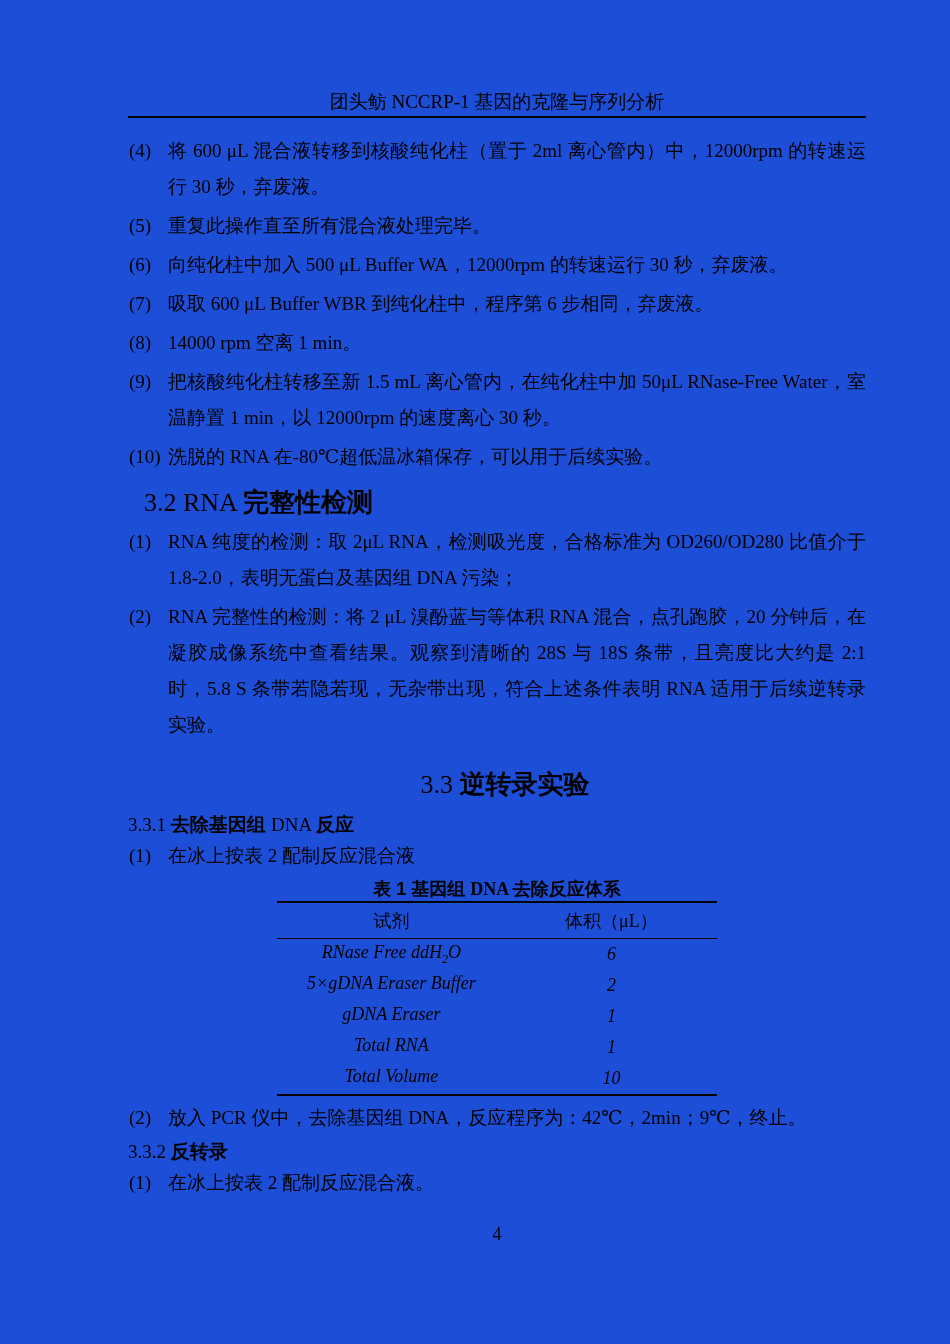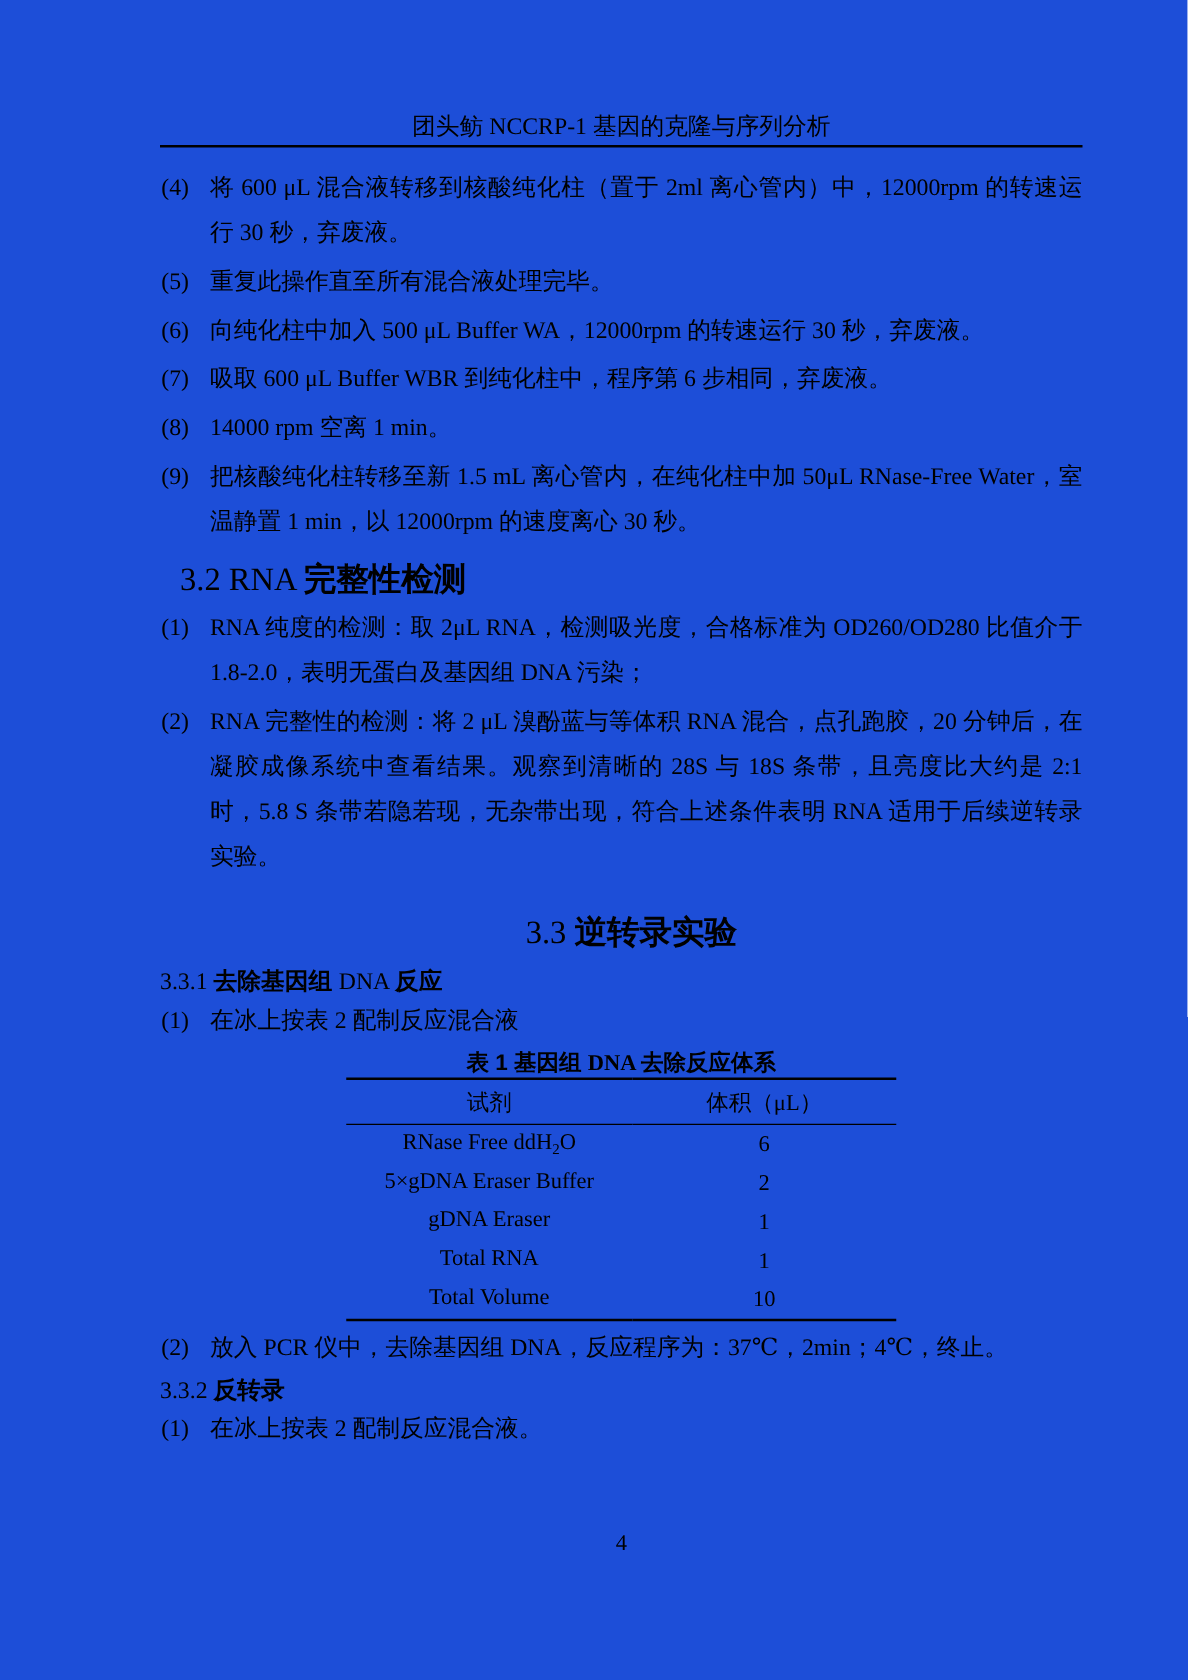--- a/index.html
+++ b/index.html
@@ -44,21 +44,21 @@
   table.three-line {
     width:100%; border-collapse:collapse;
     border-top:2.5px solid #000;
     border-bottom:2.5px solid #000;
     font-size:18px;
   }
   table.three-line thead tr { border-bottom:1.5px solid #000; }
   table.three-line th {
     font-weight:normal; text-align:center; height:35px; padding:0;
   }
-  table.three-line td { text-align:center; height:31px; padding:0; }
+  table.three-line td { text-align:center; height:31px; padding:0;font-style:italic; }
   .col-reagent { width:52%; }
   .col-volume { width:48%;margin-top:39px; }
   sub { font-size:12px; }
 
   .page-num {
     position:absolute; top:1224px; left:0; width:100%;
     text-align:center; font-size:18px; line-height:20px;
   }
 </style>
 </head>
@@ -88,20 +88,24 @@
         <span class="num">(7)</span>
         <span>吸取 600 μL Buffer WBR 到纯化柱中，程序第 6 步相同，弃废液。</span>
       </div>
       <div class="item">
         <span class="num">(8)</span>
         <span>14000 rpm 空离 1 min。</span>
       </div>
       <div class="item">
         <span class="num">(9)</span>
         <span>把核酸纯化柱转移至新 1.5 mL 离心管内，在纯化柱中加 50μL RNase-Free Water，室温静置 1 min，以 12000rpm 的速度离心 30 秒。</span>
+      </div>
+      <div class="item">
+        <span class="num">(10)</span>
+        <span>洗脱的 RNA 在-80℃超低温冰箱保存，可以用于后续实验。</span>
       </div>
     </div>
 
     <div class="h2">
       <span class="h-en">3.2 RNA </span><span class="h-cn">完整性检测</span>
     </div>
 
     <div class="list">
       <div class="item">
         <span class="num">(1)</span>
@@ -157,21 +161,21 @@
           <tr>
             <td><span>Total Volume</span><sub></sub><span></span></td>
             <td>10</td>
           </tr>
         </tbody>
       </table>
     </div>
 
     <div class="item">
       <span class="num">(2)</span>
-      <span>放入 PCR 仪中，去除基因组 DNA，反应程序为：37℃，2min；4℃，终止。</span>
+      <span>放入 PCR 仪中，去除基因组 DNA，反应程序为：42℃，2min；9℃，终止。</span>
     </div>
 
     <div class="h3 mt-sm">
       <span class="h-en">3.3.2 </span><span class="h-cn">反转录</span>
     </div>
 
     <div class="item">
       <span class="num">(1)</span>
       <span>在冰上按表 2 配制反应混合液。</span>
     </div>

